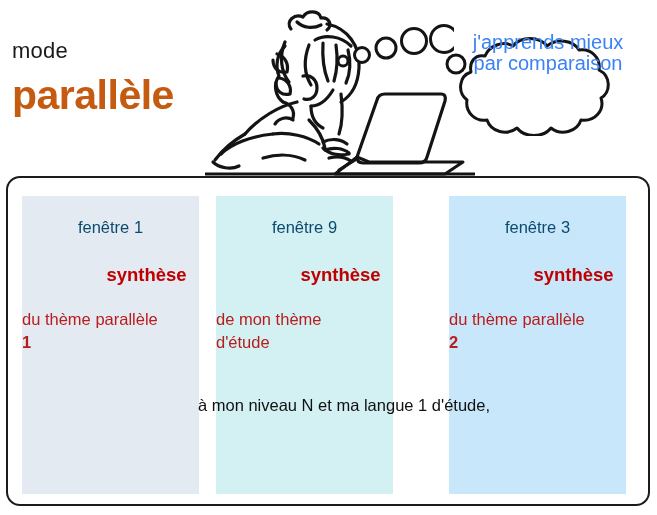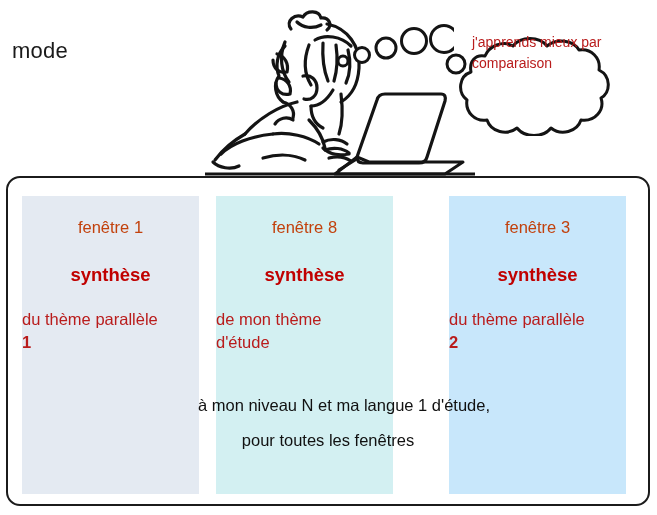--- a/index.html
+++ b/index.html
@@ -58,23 +58,24 @@
     left: 440px;
     top: 4px;
     width: 215px;
     height: 132px;
   }
   #thought-bubble-text {
     position: absolute;
     left: 472px;
     top: 32px;
     width: 152px;
-    font-size: 14px;
+    text-align: center;
+    font-size: 20px;
     line-height: 21px;
-    color: #b91c1c;
+    color: #3b82f6;
   }
 
   
   #main-box {
     position: absolute;
     left: 6px;
     top: 176px;
     width: 644px;
     height: 330px;
     border: 2.5px solid #1b1b1b;
@@ -101,31 +102,32 @@
   .col-2 { background: #D3F0F2; }
   .col-3 { background: #C8E7FB; margin-left: 39px; }
 
   .col-title {
     position: absolute;
     left: 0;
     top: 22px;
     width: 100%;
     text-align: center;
     font-size: 16.5px;
-    color: #c2410c;
+    color: #0c4a6e;
   }
   .col-synthese {
     position: absolute;
     left: 0;
     top: 68px;
     width: 100%;
     text-align: center;
     font-size: 18.5px;
     font-weight: bold;
     color: #C00000;
+    padding-left: 36px;
   }
   .col-desc {
     position: absolute;
     left: 0;
     top: 112px;
     width: 100%;
     text-align: left;
     font-size: 16.5px;
     line-height: 23px;
     color: #b91c1c;
@@ -148,20 +150,21 @@
   }
   #footer-line-1 { display: block; padding-left: 32px; }
   #footer-line-2 { display: block; }
 </style>
 </head>
 <body>
 
 <div id="header">
 
   <div id="mode-label">mode</div>
+  <div id="mode-name">parallèle</div>
 
   <svg id="illustration" viewBox="0 0 270 174" xmlns="http://www.w3.org/2000/svg">
     <g fill="none" stroke="#141414" stroke-width="3.2" stroke-linecap="round" stroke-linejoin="round">
 
       <path d="M86 27 c-6 -8 4 -16 12 -12 4 -7 16 -7 18 1 8 -1 12 7 6 12"></path>
       <path d="M92 20 c6 6 16 7 24 3"></path>
 
       <path d="M80 40 c-6 14 -4 30 4 40"></path>
       <path d="M122 22 c20 4 34 22 32 44 -1 16 -8 28 -18 34"></path>
 
@@ -251,35 +254,34 @@
   <div class="column col-1">
     <div class="col-title">fenêtre 1</div>
     <div class="col-synthese">synthèse</div>
     <div class="col-desc">
       <span>du thème parallèle</span><br>
       <span class="num">1</span>
     </div>
   </div>
 
   <div class="column col-2">
-    <div class="col-title">fenêtre 8</div>
+    <div class="col-title">fenêtre 9</div>
     <div class="col-synthese">synthèse</div>
     <div class="col-desc">
       <span>de mon thème</span><br>
       <span>d'étude</span>
     </div>
   </div>
 
   <div class="column col-3">
     <div class="col-title">fenêtre 3</div>
     <div class="col-synthese">synthèse</div>
     <div class="col-desc">
       <span>du thème parallèle</span><br>
       <span class="num">2</span>
     </div>
   </div>
 
 </div>
 
 <div id="footer-caption">
   <span id="footer-line-1">à mon niveau N  et ma langue 1 d'étude,</span>
-  <span id="footer-line-2">pour toutes les fenêtres</span>
 </div>
 
 </body></html>

